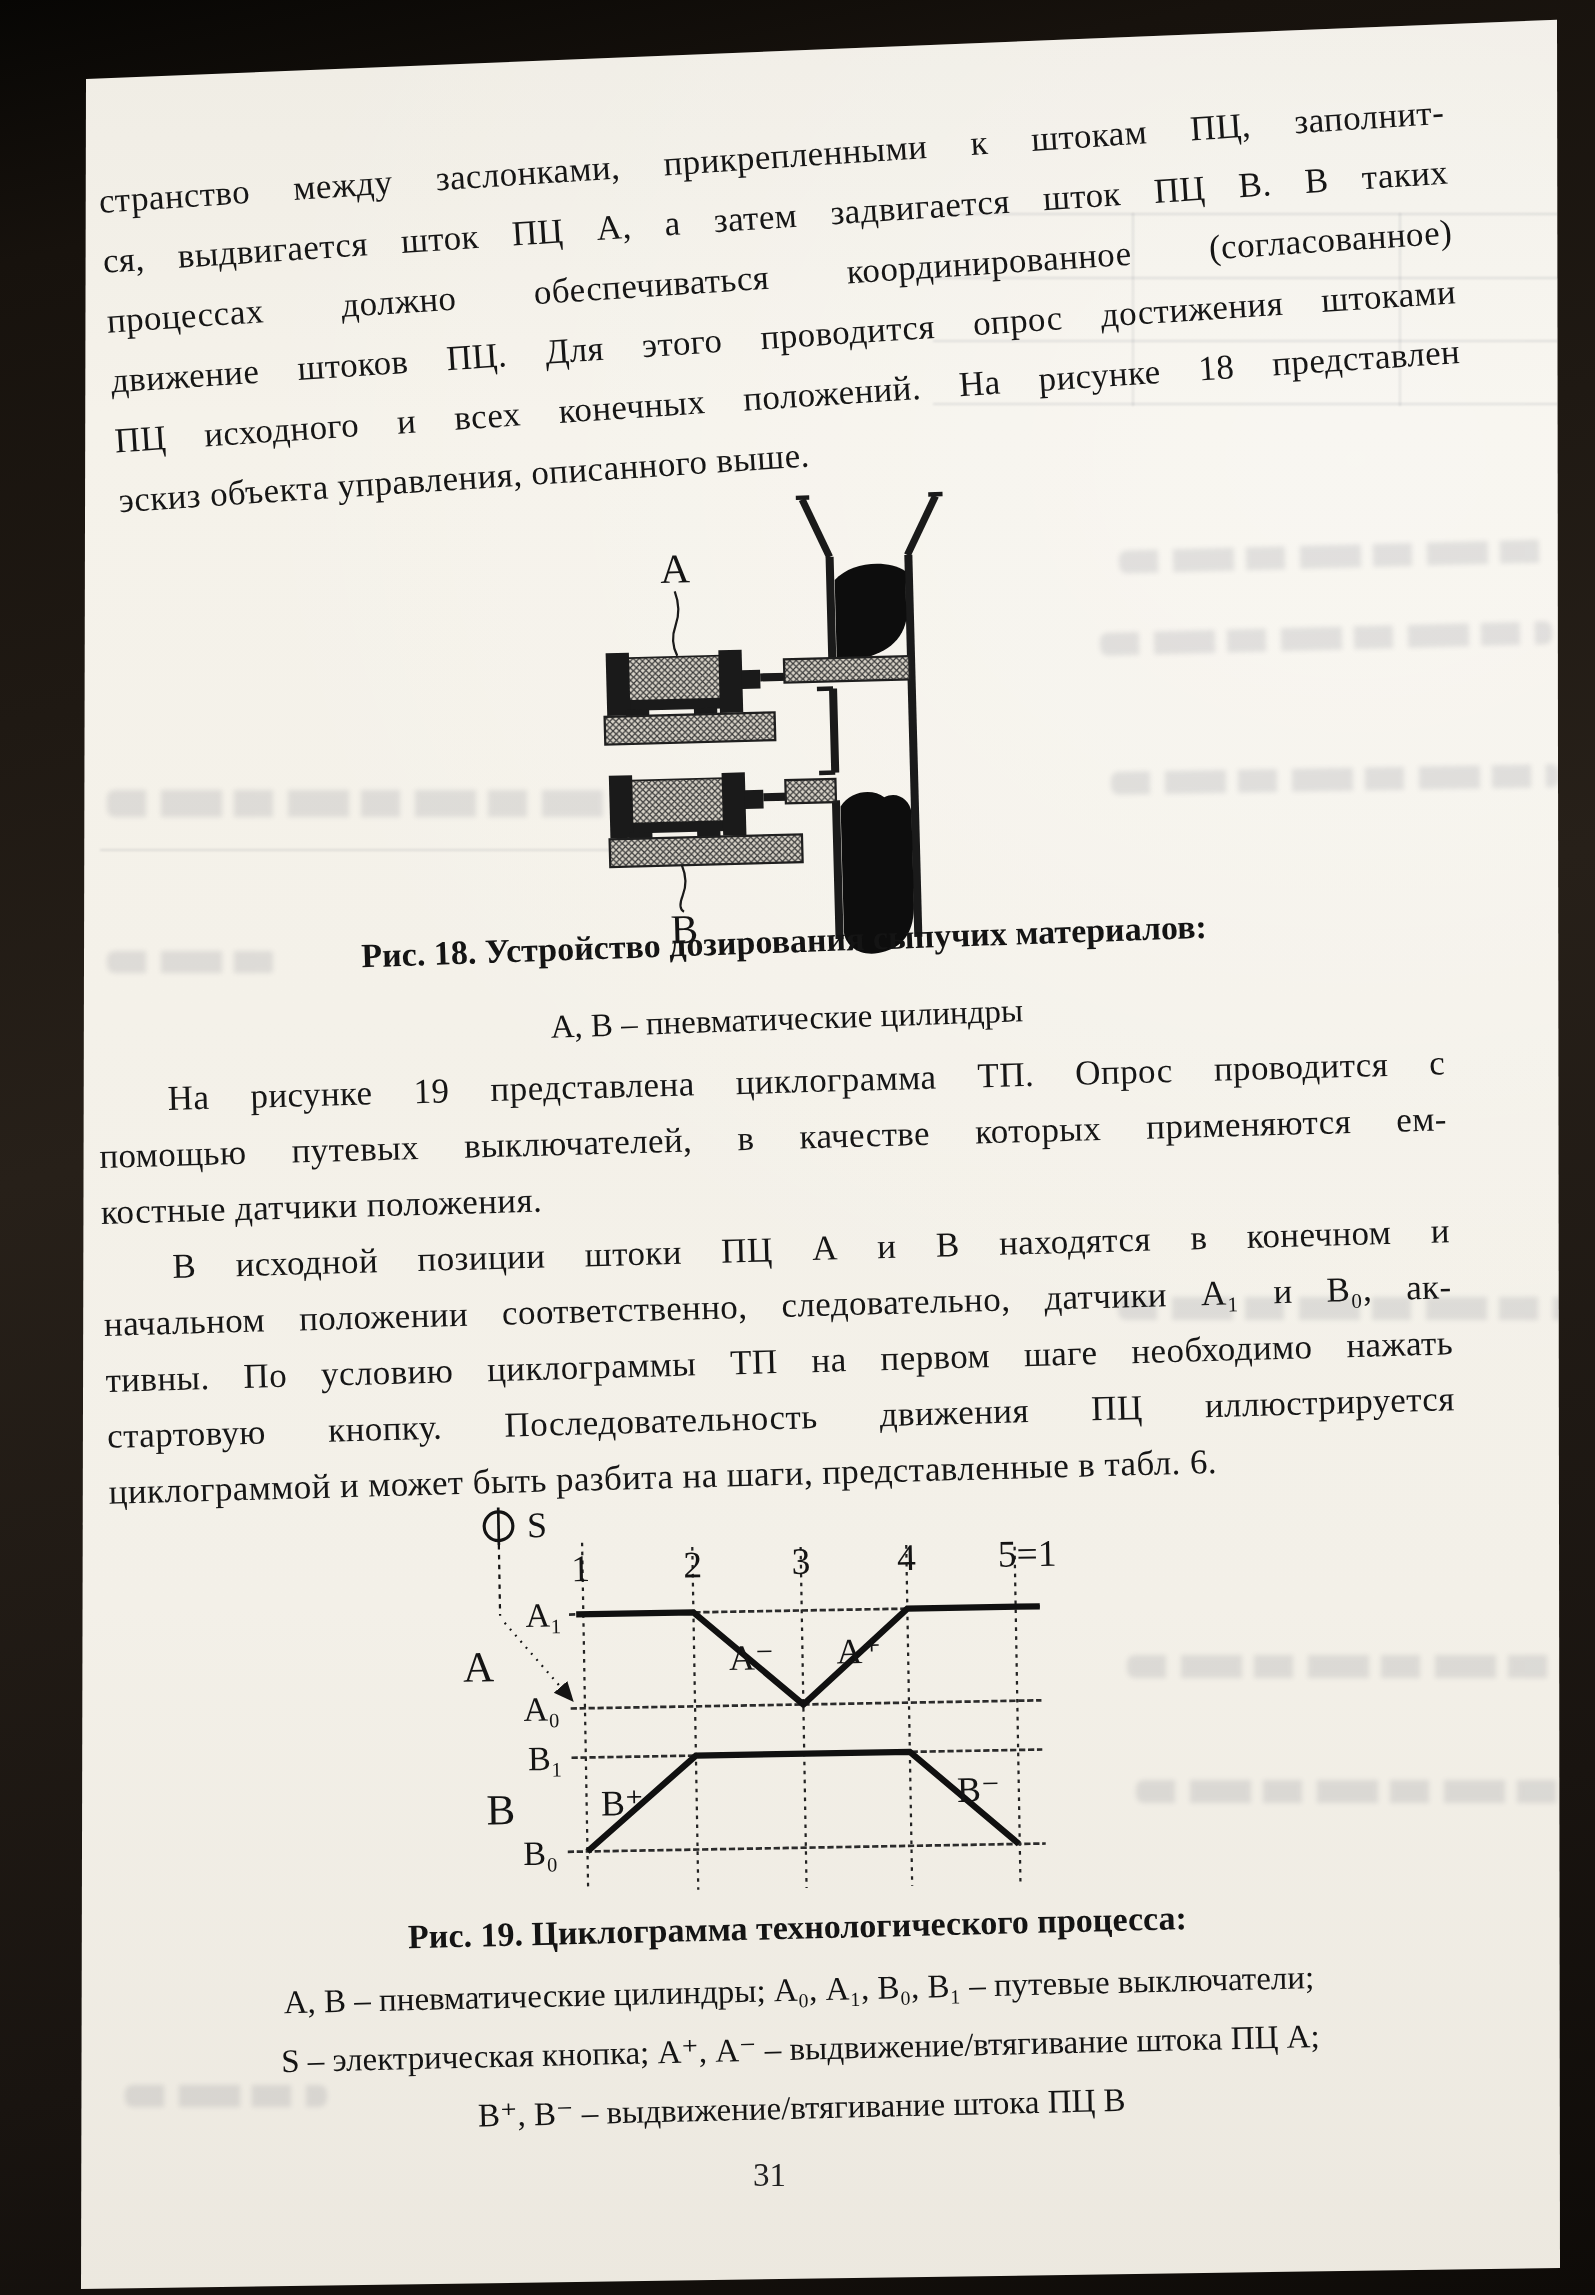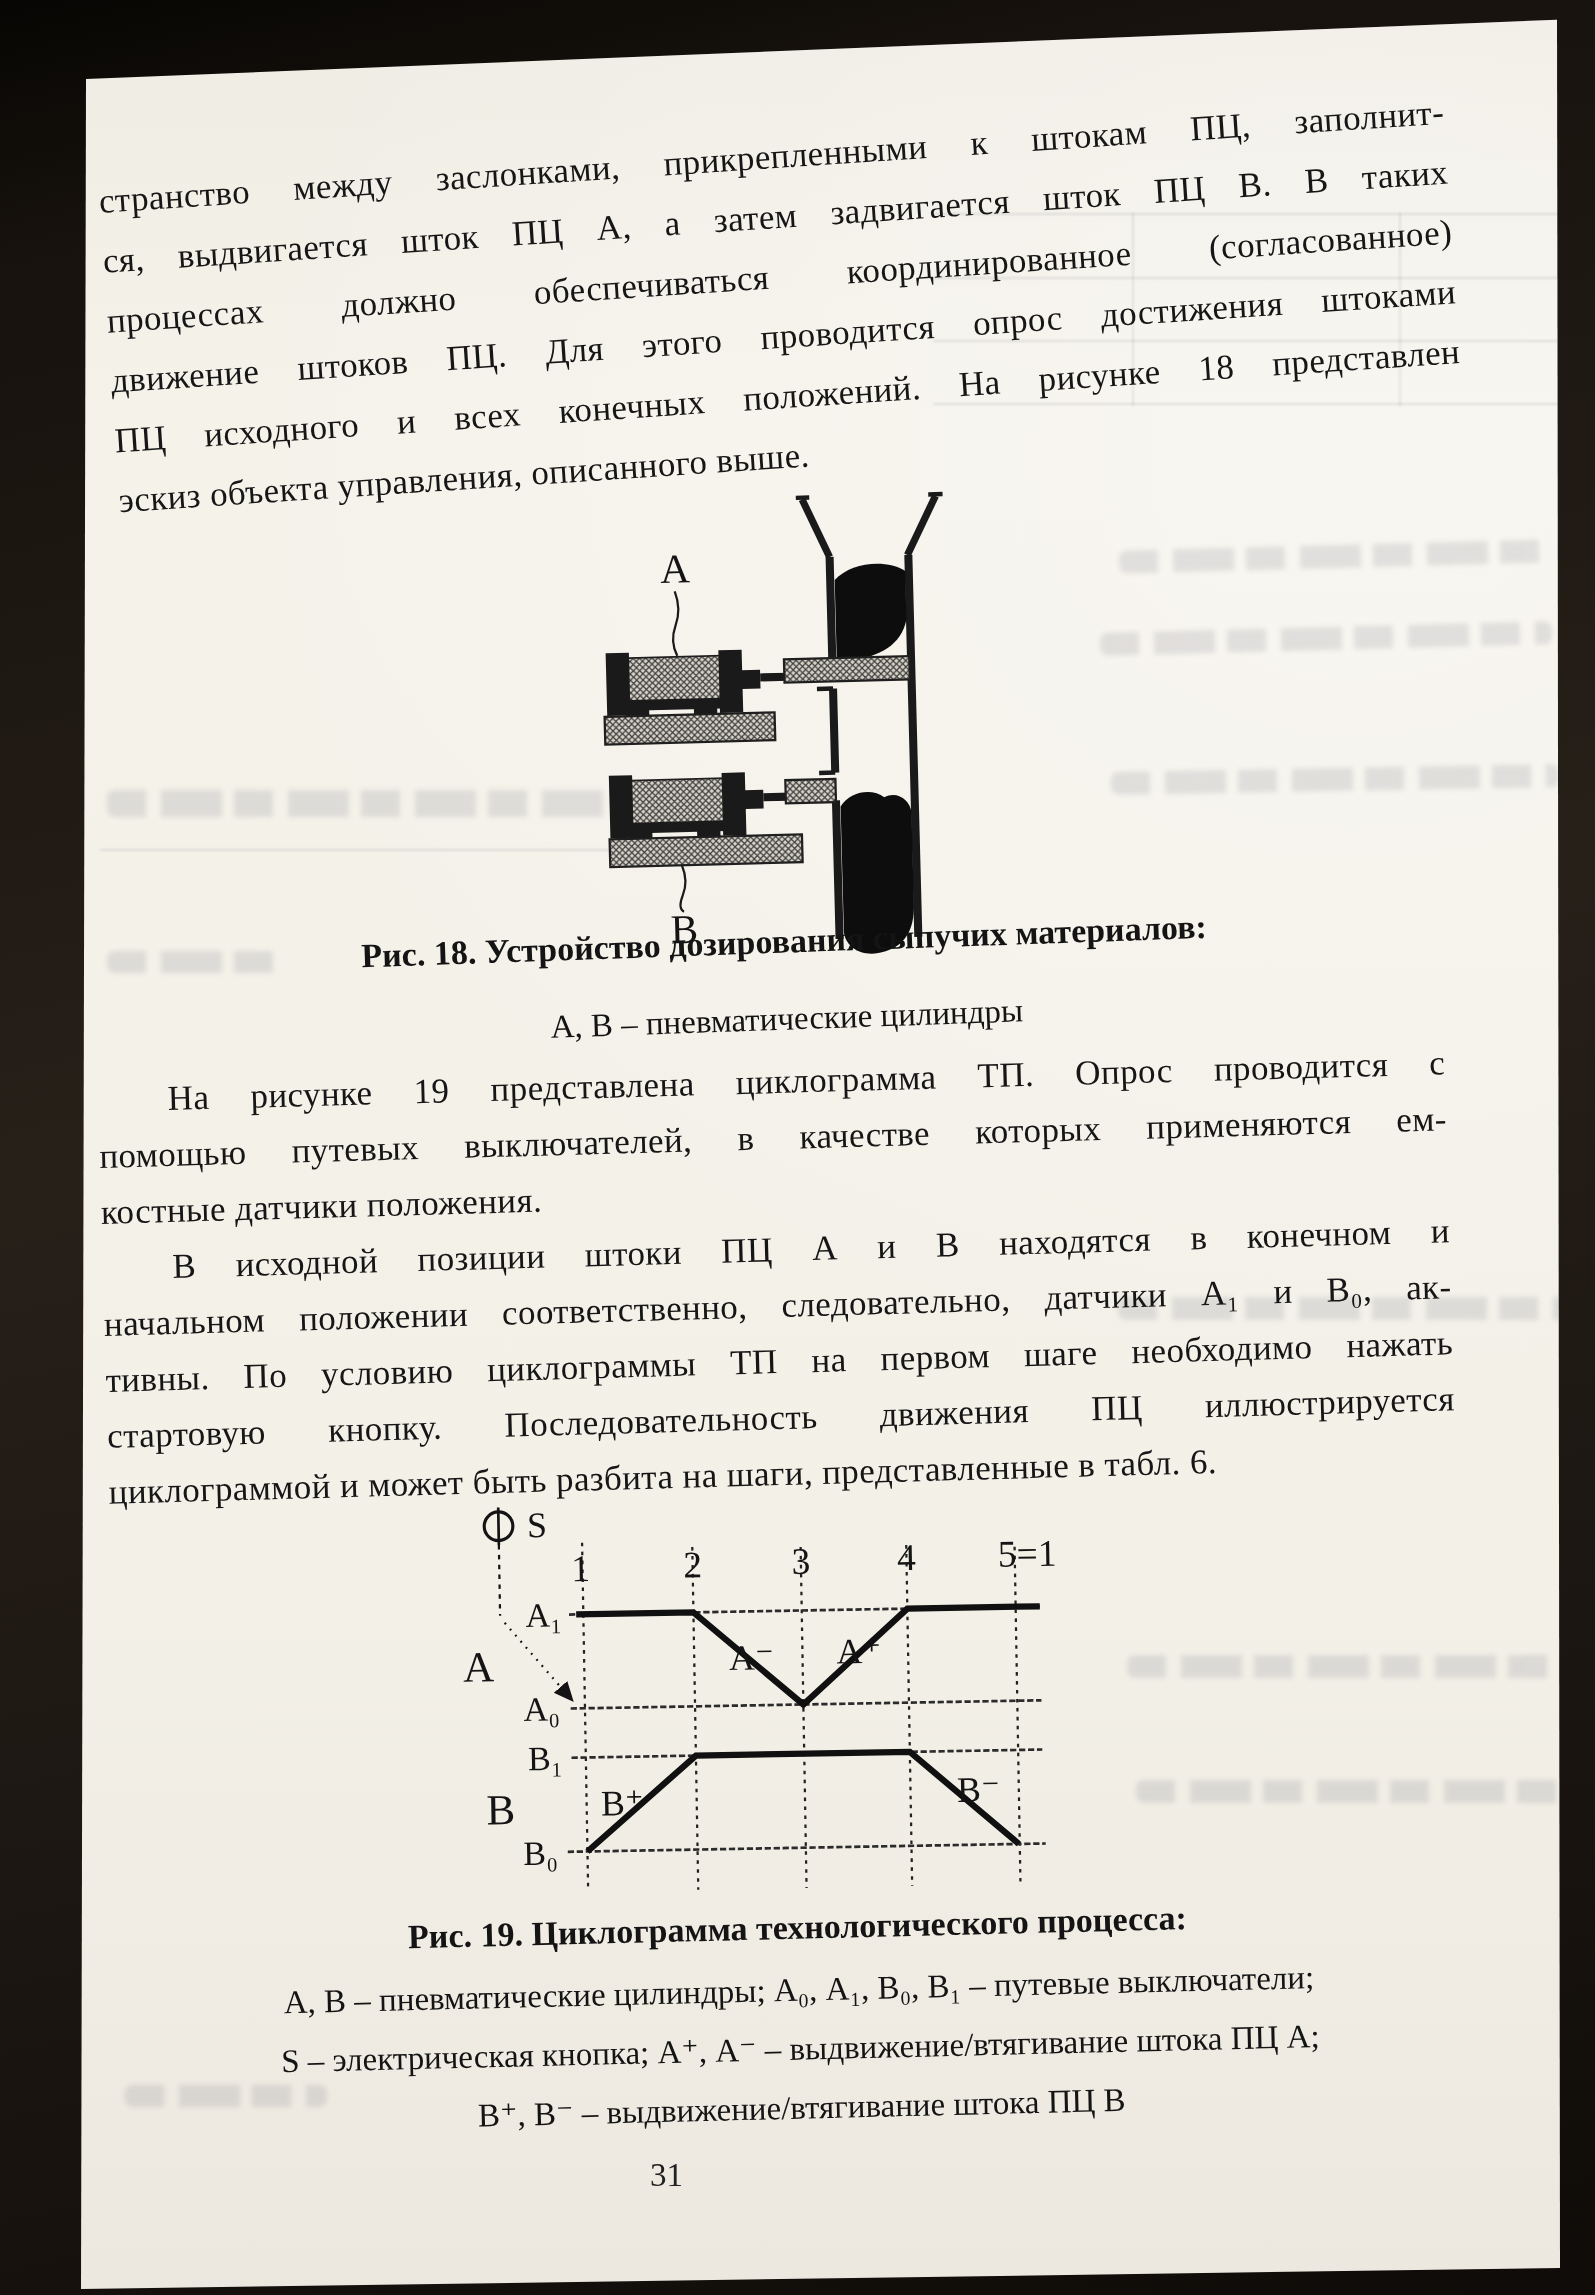--- a/index.html
+++ b/index.html
@@ -28,21 +28,21 @@
   .indent .tline:first-child{text-indent:70px;}
   .caption{position:absolute;text-align:center;transform-origin:0 0;color:#141414;}
   .cap18{left:228px;top:935px;width:1111px;transform:rotate(-2deg);}
   .cap19{left:130px;top:1918px;width:1334px;transform:rotate(-1.4deg);}
   .cap-title{font-weight:bold;font-size:34px;line-height:52px;}
   .cap-sub{font-size:33px;line-height:52px;margin-top:25px;}
   .cap19 .cap-lines{font-size:33px;line-height:59px;margin-top:7.2px;}
   .fig{position:absolute;transform-origin:50% 50%;}
   .fig18{left:519px;top:488px;transform:rotate(-1.5deg);}
   .fig19{left:345px;top:1491px;transform:rotate(-1deg);}
-  .pageno{position:absolute;left:650px;top:2157px;width:179px;text-align:left;font-size:33px;color:#222;}
+  .pageno{position:absolute;left:680px;top:2157px;width:179px;text-align:center;font-size:33px;color:#222;}
   
   .ghost{position:absolute;pointer-events:none;}
   .gword{height:23px;border-radius:8px;opacity:.13;filter:blur(2.7px);
     background:repeating-linear-gradient(90deg,#4b4f63 0 39px,transparent 39px 54px,#4b4f63 54px 115px,transparent 115px 127px);}
   .gh{height:1.8px;background:#5a5e70;opacity:.15;filter:blur(0.9px);}
   .gv{width:1.8px;background:#5a5e70;opacity:.13;filter:blur(0.9px);}
   svg text{font-family:"Liberation Serif","DejaVu Serif",serif;fill:#141414;}
 </style>
 </head>
 <body>

